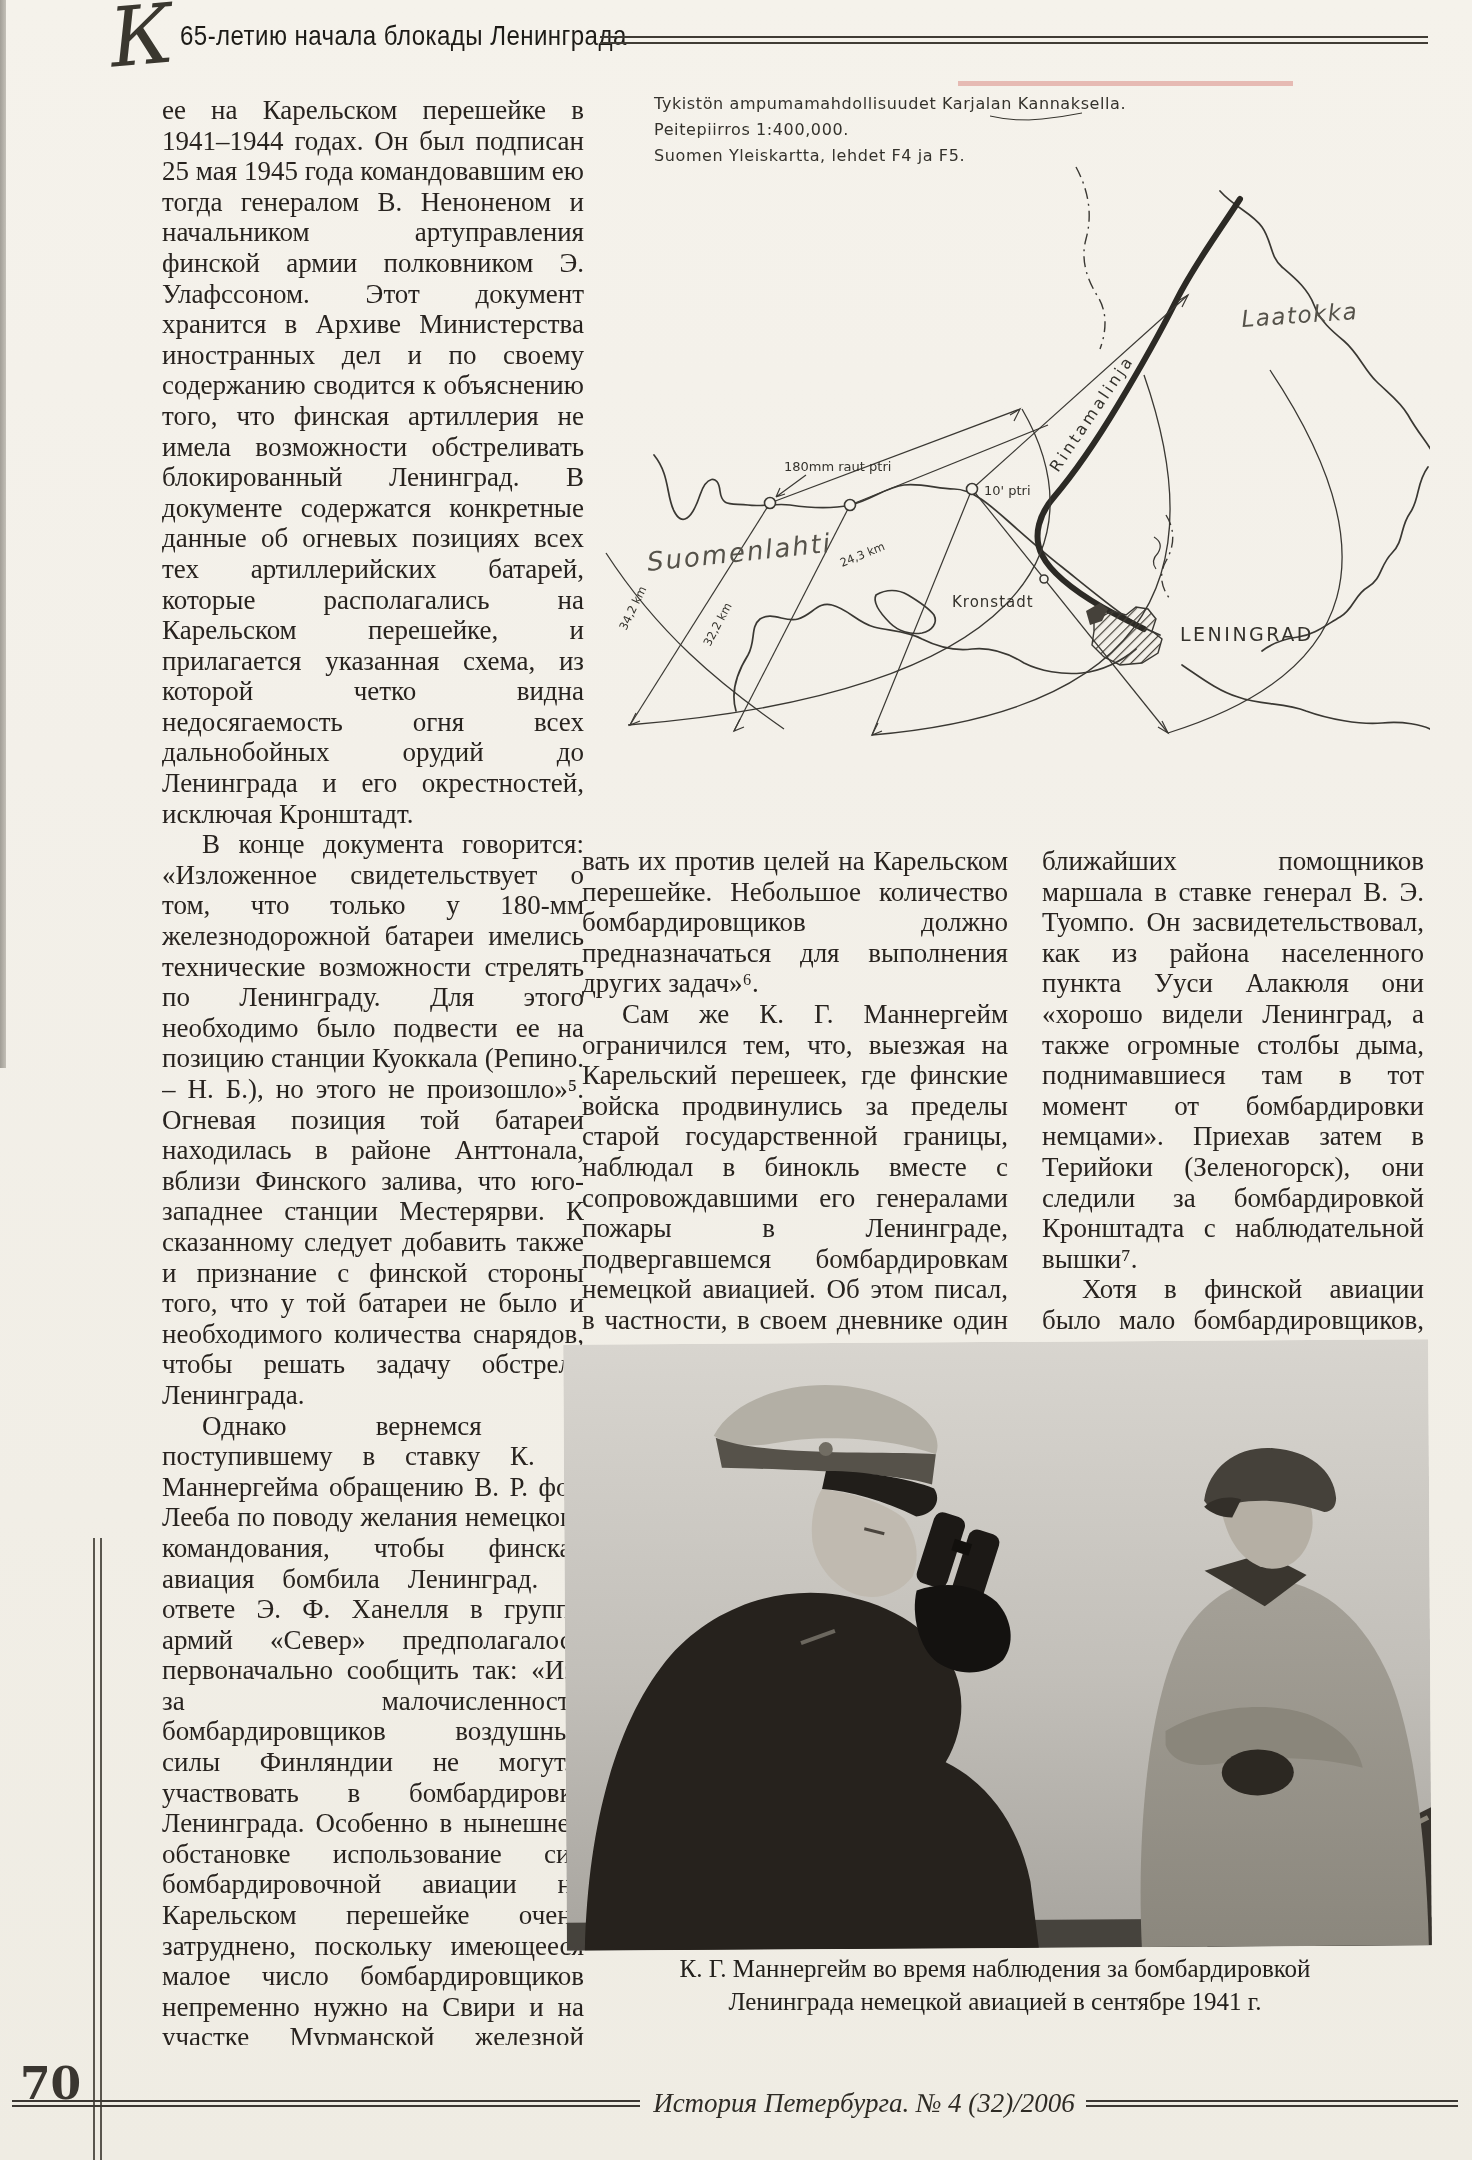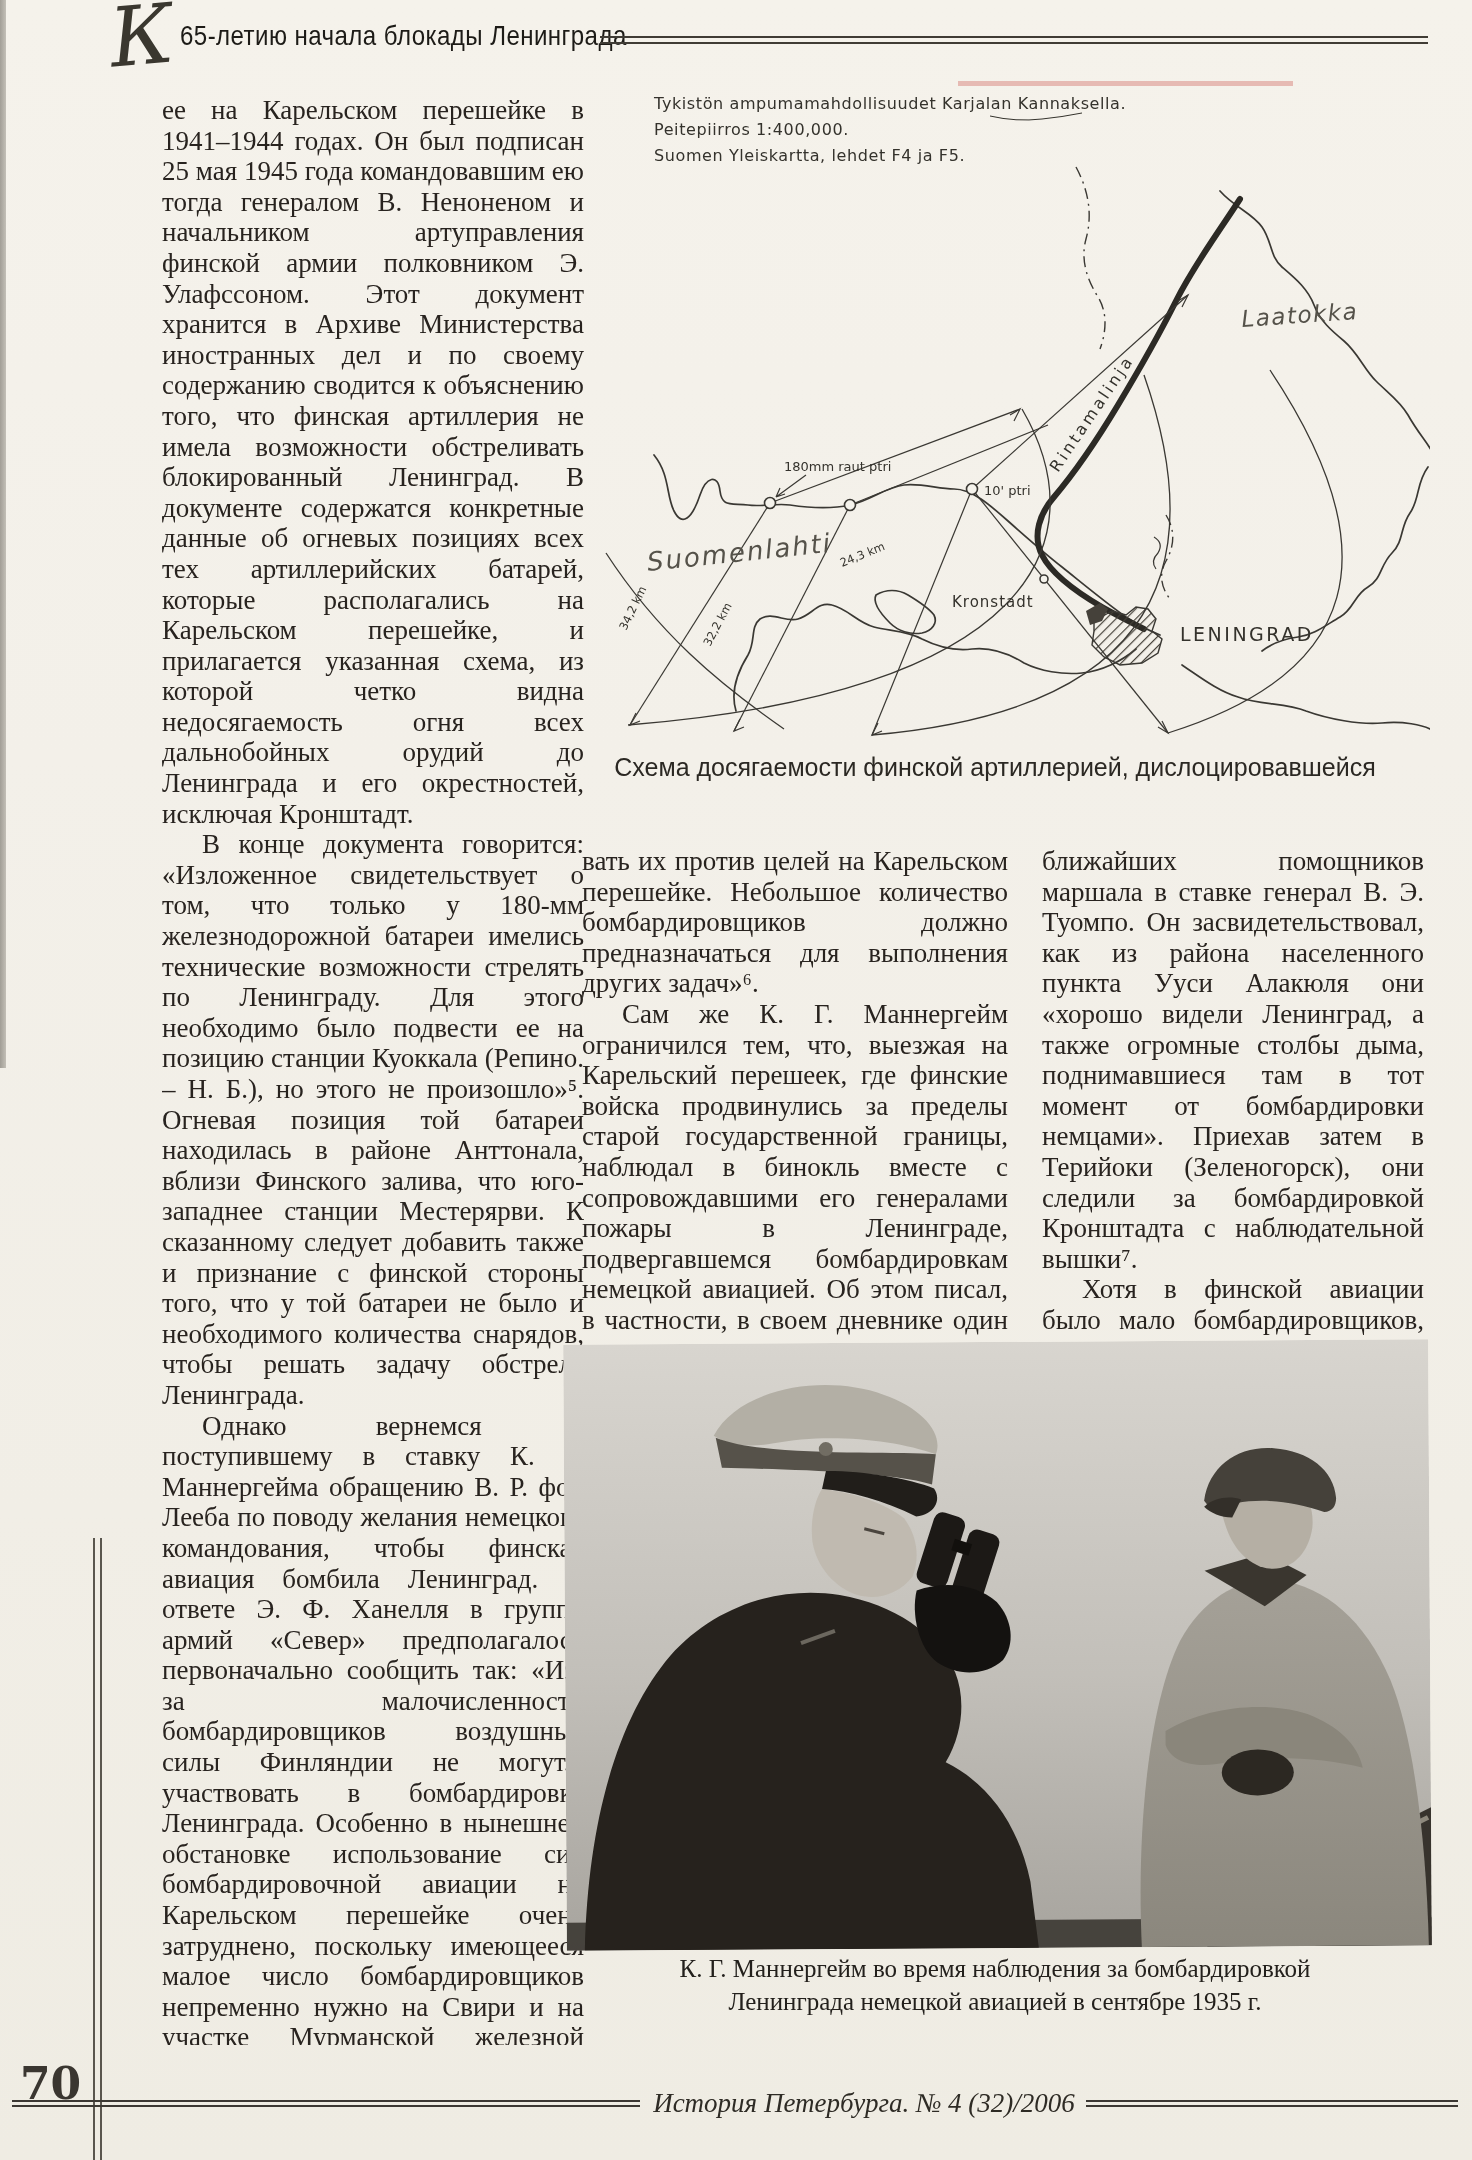--- a/index.html
+++ b/index.html
@@ -145,21 +145,20 @@
   <text class="hand" font-size="15" letter-spacing="1" x="382" y="532">Kronstadt</text>
   <text class="hand" font-size="13" x="214" y="396">180mm raut ptri</text>
   <text class="hand" font-size="13" x="414" y="420">10' ptri</text>
   <text class="hand" font-size="11.5" transform="translate(56,556) rotate(-64)">34,2 km</text>
   <text class="hand" font-size="11.5" transform="translate(140,572) rotate(-62)">32,2 km</text>
   <text class="hand" font-size="11.5" transform="translate(272,492) rotate(-22)">24,3 km</text>
 </svg>
 </div>
 
 <div class="abs map-caption">
-  <div>Схема досягаемости финской артиллерией, дислоцировавшейся</div>
 </div>
 
 <div class="col" style="left:582px;top:846px;width:426px;height:492px;">
   <p>вать их против целей на Карельском перешейке. Небольшое количество бомбардировщиков должно предназначаться для выполнения других задач»⁶.</p>
   <p class="ind">Сам же К. Г. Маннергейм ограничился тем, что, выезжая на Карельский перешеек, где финские войска продвинулись за пределы старой государственной границы, наблюдал в бинокль вместе с сопровождавшими его генералами пожары в Ленинграде, подвергавшемся бомбардировкам немецкой авиацией. Об этом писал, в частности, в своем дневнике один из</p>
 </div>
 
 <div class="col" style="left:1042px;top:846px;width:382px;height:492px;">
   <p>ближайших помощников маршала в ставке генерал В. Э. Туомпо. Он засвидетельствовал, как из района населенного пункта Ууси Алакюля они «хорошо видели Ленинград, а также огромные столбы дыма, поднимавшиеся там в тот момент от бомбардировки немцами». Приехав затем в Терийоки (Зеленогорск), они следили за бомбардировкой Кронштадта с наблюдательной вышки⁷.</p>
   <p class="ind">Хотя в финской авиации было мало бомбардировщиков, они тем не менее использовались для проникновения в воздушное про-</p>
@@ -208,20 +207,20 @@
       <rect x="384" y="198" width="18" height="12" fill="#12100d"></rect>
     </g>
     <path d="M 352,248 C 380,238 412,242 432,260 C 448,278 450,302 438,318 C 420,334 392,334 372,320 C 354,306 346,272 352,248 Z" fill="#141210"></path>
     <path d="M 236,300 l 34,-12" stroke="#6b675e" stroke-width="4" fill="none"></path>
   </g>
 </svg>
 </div>
 
 <div class="abs photo-caption">
   <div>К. Г. Маннергейм во время наблюдения за бомбардировкой</div>
-  <div>Ленинграда немецкой авиацией в сентябре 1935 г.</div>
+  <div>Ленинграда немецкой авиацией в сентябре 1941 г.</div>
 </div>
 
 <div class="abs vert-rule"></div>
 <div class="abs page-num">70</div>
 <div class="abs ftr-rule-l"></div>
 <div class="abs ftr-text">История Петербурга. № 4 (32)/2006</div>
 <div class="abs ftr-rule-r"></div>
 
 </body></html>

